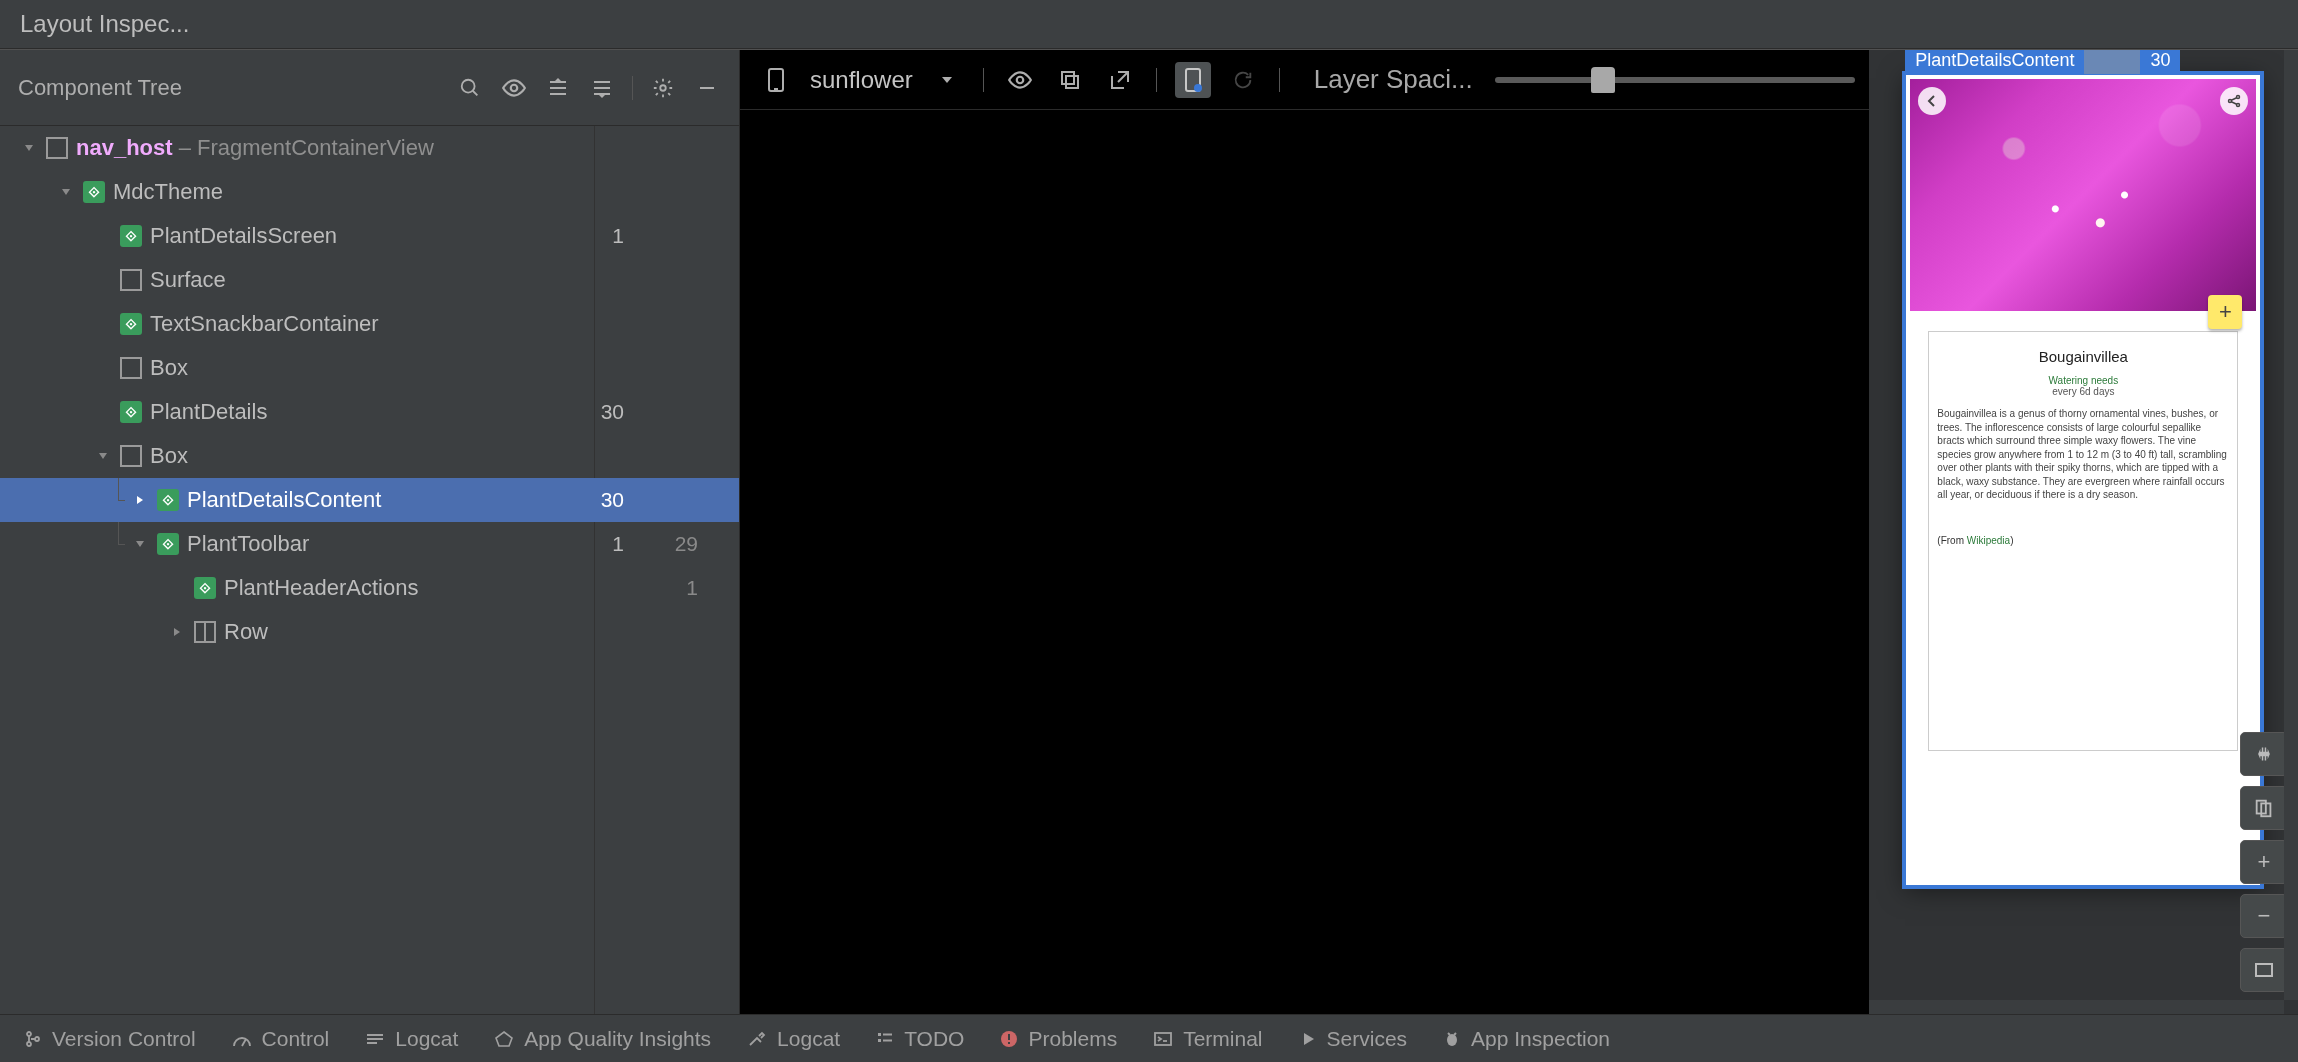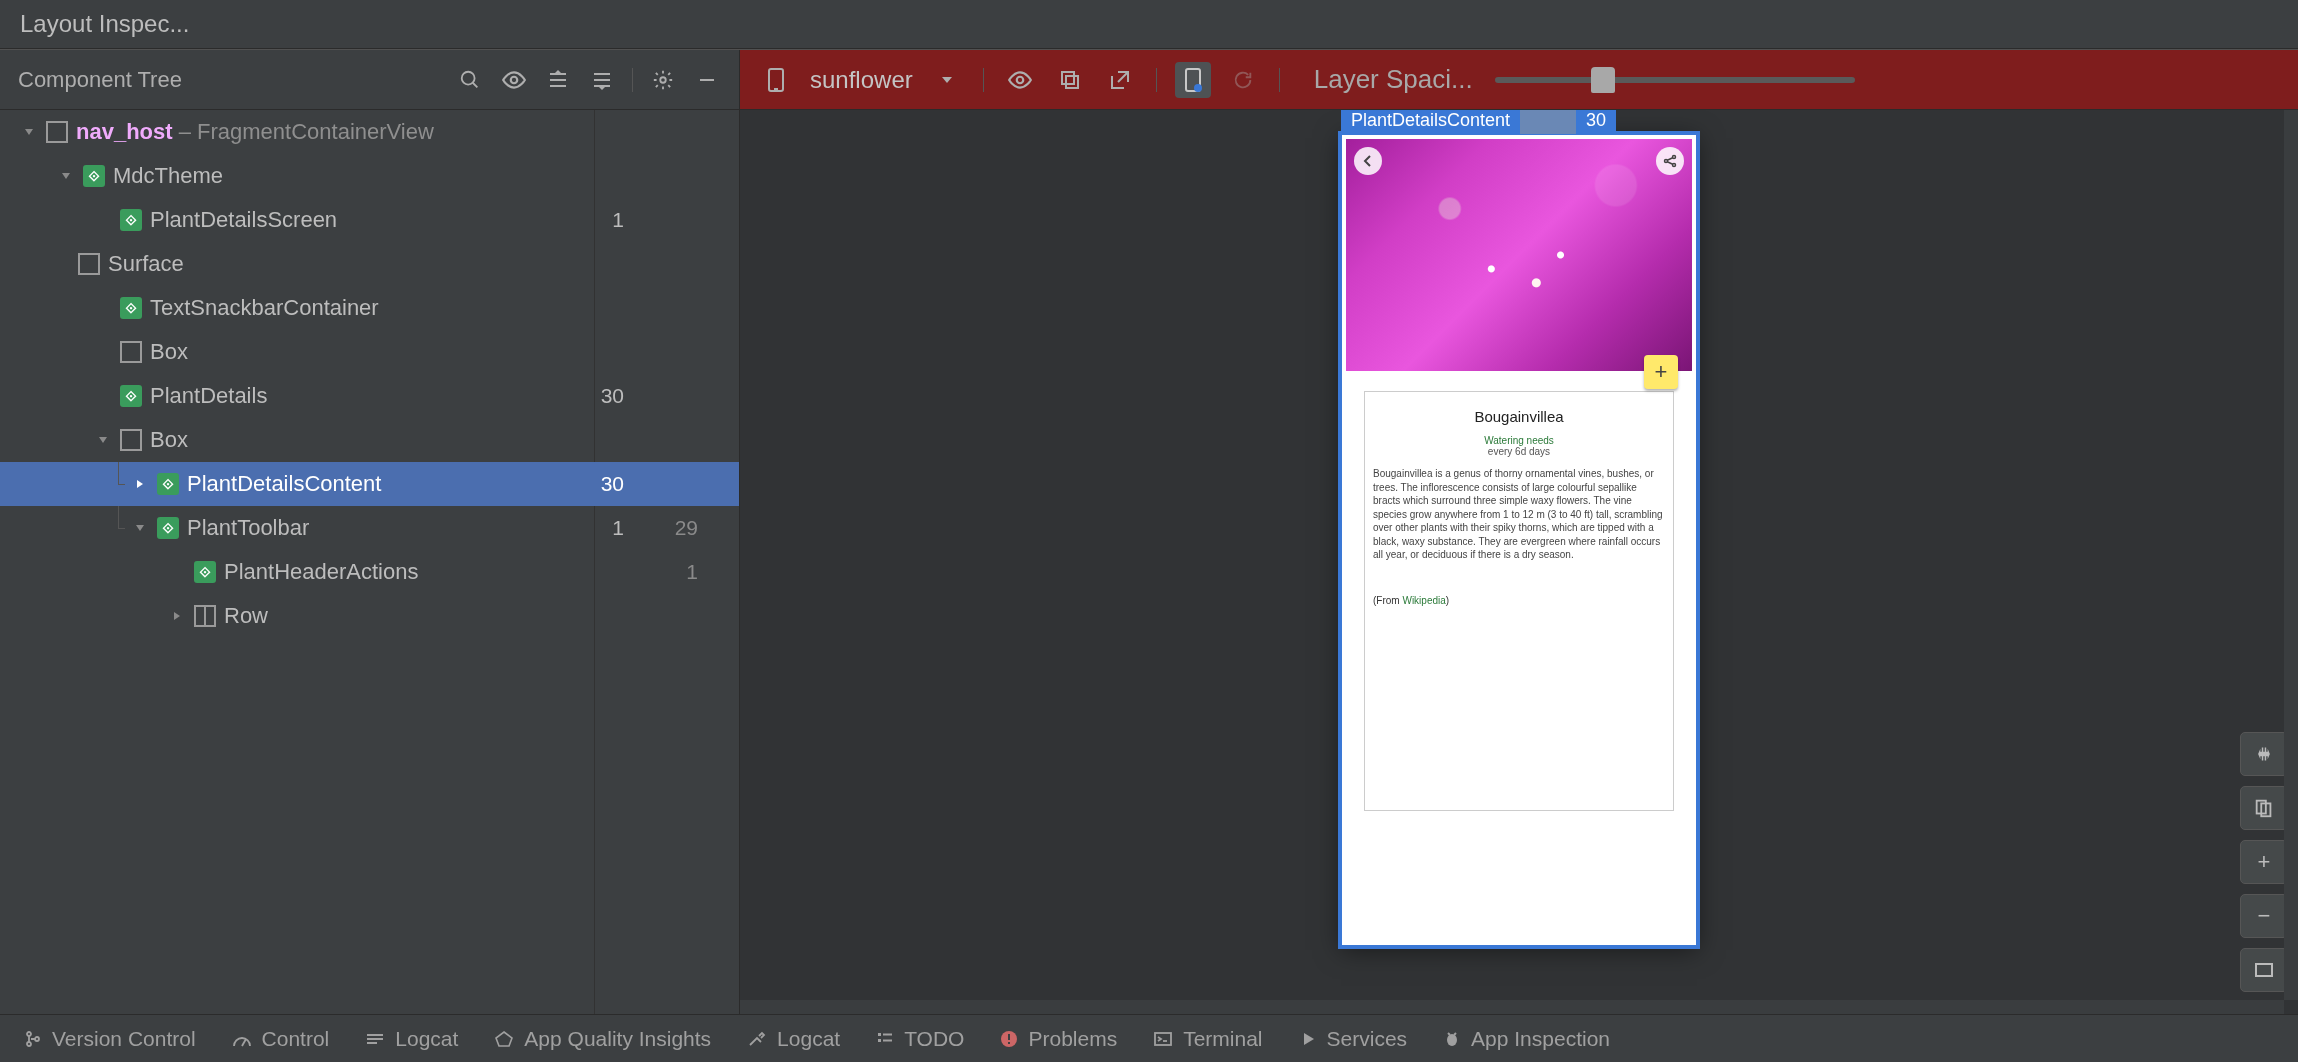--- a/index.html
+++ b/index.html
@@ -35,21 +35,21 @@
     flex-shrink: 0;
     display: flex;
     flex-direction: column;
     border-right: 1px solid #2b2b2b;
   }
   .panel-header {
     display: flex;
     align-items: center;
     padding: 6px 10px 6px 18px;
     background: #3c3f41;
-    height: 60px;
+    height: 76px;
     border-bottom: 1px solid #2b2b2b;
   }
   .panel-header-title {
     flex: 1;
     font-size: 22px;
     color: #aeaeae;
   }
   .icon-btn {
     width: 36px;
     height: 36px;
@@ -148,23 +148,23 @@
     position: absolute;
     top: 0; bottom: 0;
     left: 594px;
     width: 0;
     border-left: 1px solid #323232;
   }
   
   .right-panel {
     flex: 1;
     display: flex;
-    flex-direction: column;
+    flex-direction: row;
     position: relative;
-    background: #7f1d1d;
+    background: #000000;
     justify-content: center;
   }
   .right-toolbar {
     display: flex;
     align-items: center;
     height: 60px;
     padding: 0 14px;
     border-bottom: 1px solid #2b2b2b;
     gap: 6px;
   }
@@ -400,21 +400,21 @@
               <span class="chevron"></span>
               <span class="compose-icon">⟐</span>
               <span class="tree-label">PlantDetailsScreen</span>
             </div>
             <div class="count-col">
               <span class="c1">1</span>
               <span class="c2"></span>
             </div>
           </div>
           <div class="tree-row">
-            <div class="tree-label-wrap" style="padding-left:52px">
+            <div class="tree-label-wrap" style="padding-left:94px">
               <span class="chevron"></span>
               <span class="layout-icon"></span>
               <span class="tree-label">Surface</span>
             </div>
             <div class="count-col">
               <span class="c1"></span>
               <span class="c2"></span>
             </div>
           </div>
           <div class="tree-row">

